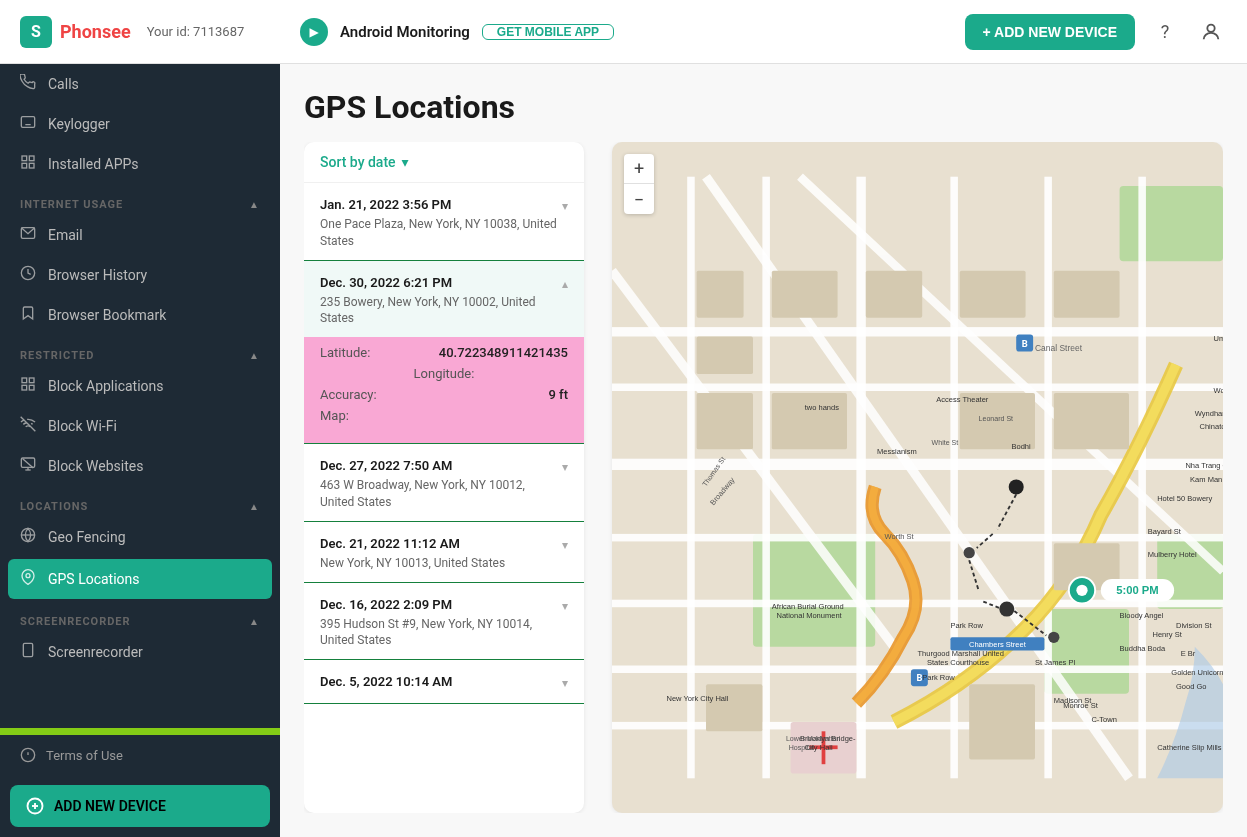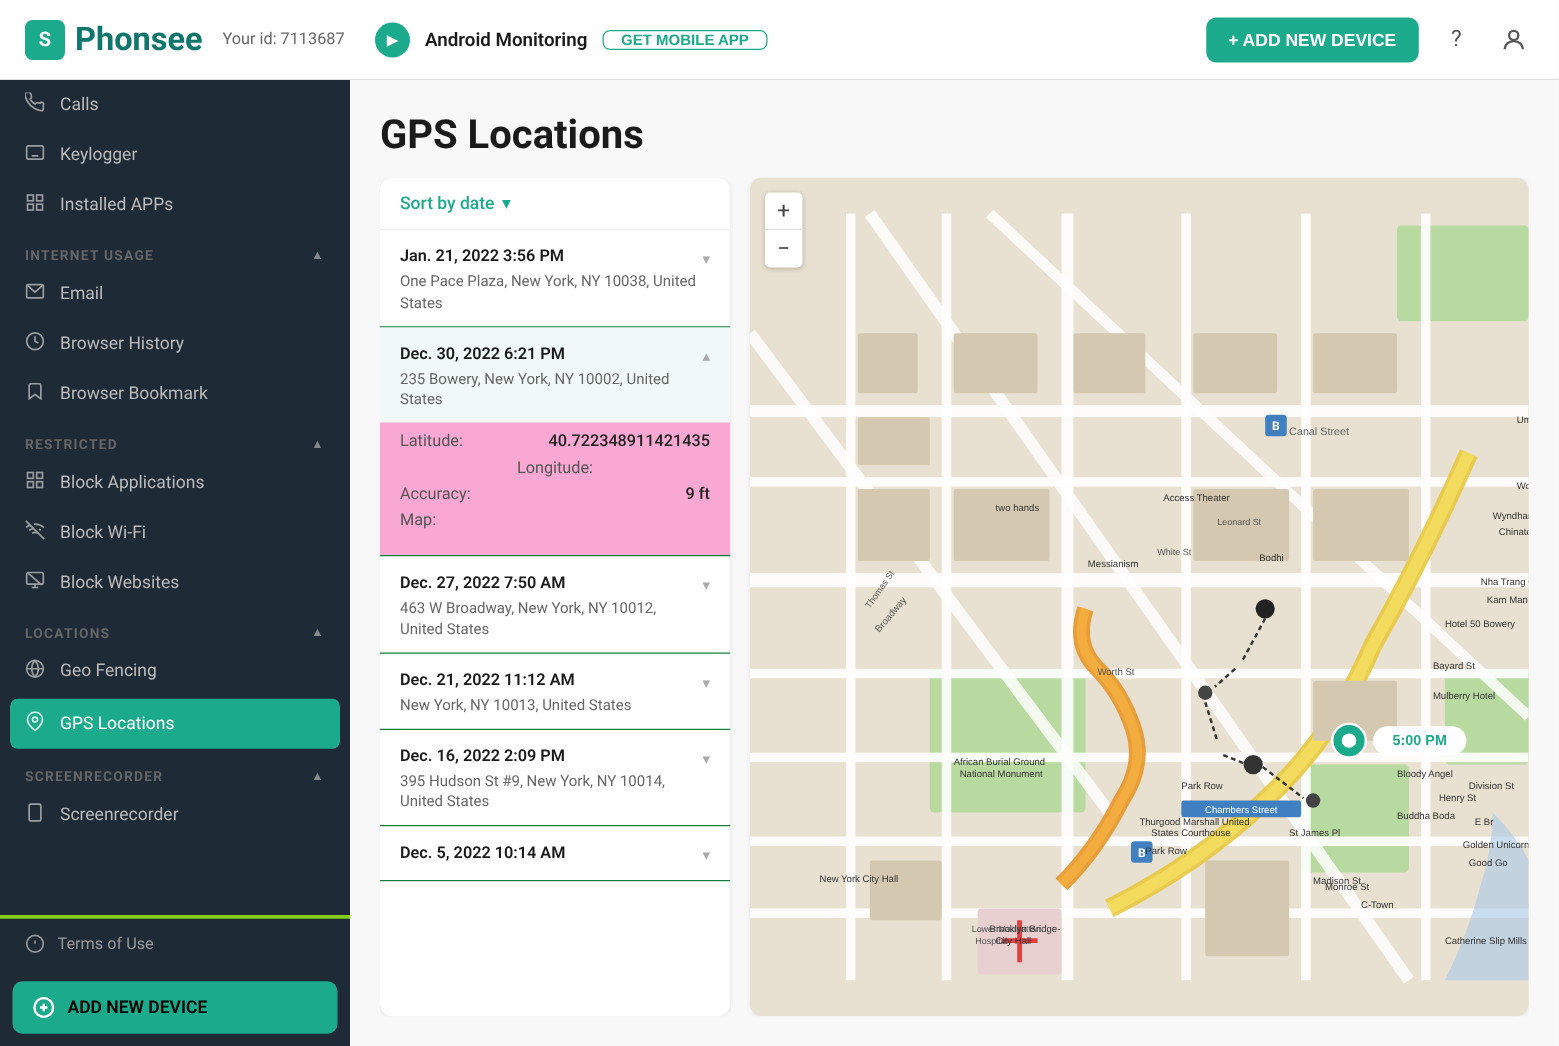--- a/index.html
+++ b/index.html
@@ -20,30 +20,30 @@
     .layout { display: flex; flex: 1; overflow: hidden; }
 
     
     .sidebar { width: 280px; background: #1e2a35; color: #ccc; display: flex; flex-direction: column; overflow-y: auto; flex-shrink: 0; }
     .sidebar-item { display: flex; align-items: center; gap: 12px; padding: 10px 20px; cursor: pointer; font-size: 14px; color: #bbb; }
     .sidebar-item.active { background: #1baa8b; color: white; border-radius: 6px; margin: 2px 8px; padding: 10px 12px; }
     .sidebar-item.active .sidebar-icon { color: white; }
     .sidebar-section { font-size: 11px; font-weight: 700; color: #666; letter-spacing: 1px; padding: 14px 20px 4px; display: flex; align-items: center; justify-content: space-between; }
     .sidebar-section .chevron { font-size: 10px; color: #888; }
     .sidebar-icon { font-size: 16px; opacity: 0.8; }
-    .sidebar-bottom { margin-top: auto; border-top: 3px solid #84cc16; }
+    .sidebar-bottom { margin-top: auto; border-top: 7px solid #84cc16; }
     .sidebar-terms { display: flex; align-items: center; gap: 10px; padding: 12px 20px; font-size: 13px; color: #999; cursor: pointer; }
     .sidebar-add-device { background: #1baa8b; color: #000000; margin: 10px; border-radius: 8px; padding: 12px 16px; display: flex; align-items: center; gap: 10px; font-size: 14px; font-weight: 600; cursor: pointer; }
 
     
     .main { flex: 1; display: flex; flex-direction: column; overflow: hidden; padding: 24px; background: #f8f8f8; }
     .page-title { font-size: 32px; font-weight: 700; color: #1a1a1a; margin-bottom: 16px; }
 
     
-    .content-area { display: flex; gap: 16px; flex: 1; overflow: hidden; }
+    .content-area { display: flex; gap: 28px; flex: 1; overflow: hidden; }
 
     
     .location-list { width: 280px; background: white; border-radius: 10px; overflow: hidden; display: flex; flex-direction: column; box-shadow: 0 1px 4px rgba(0,0,0,0.08); }
     .sort-bar { padding: 12px 16px; border-bottom: 1px solid #f0f0f0; display: flex; align-items: center; gap: 6px; font-size: 14px; color: #1baa8b; font-weight: 500; cursor: pointer; }
     .location-entries { overflow-y: auto; flex: 1; }
     .location-entry { border-bottom: 1px solid #15803d; cursor: pointer; }
     .location-entry-header { display: flex; align-items: flex-start; justify-content: space-between; padding: 14px 16px 10px; }
     .location-entry-info { flex: 1; }
     .location-date { font-size: 13px; font-weight: 600; color: #1a1a1a; margin-bottom: 4px; }
     .location-address { font-size: 12px; color: #666; line-height: 1.4; }
@@ -66,21 +66,21 @@
     ::-webkit-scrollbar { width: 4px; }
     ::-webkit-scrollbar-track { background: transparent; }
     ::-webkit-scrollbar-thumb { background: #ccc; border-radius: 2px; }
   </style>
 </head>
 <body>
 
 <div class="header">
   <div style="display:flex;align-items:center;gap:8px;width:280px;">
     <div class="header-logo-icon">S</div>
-    <span style="font-size:26px;font-weight:700;color:#0f766e;">Phonsee</span>
+    <span style="font-size:18px;font-weight:700;color:#ef4444;">Phonsee</span>
     <span style="font-size:13px;color:#666;margin-left:8px;">Your id: 7113687</span>
   </div>
   <div class="header-center">
     <div class="header-monitor-icon">▶</div>
     <span class="header-monitor-label">Android Monitoring</span>
     <button class="get-mobile-btn">GET MOBILE APP</button>
   </div>
   <div class="header-right">
     <button class="add-device-btn">+ ADD NEW DEVICE</button>
     <div class="header-icon-btn">?</div>

